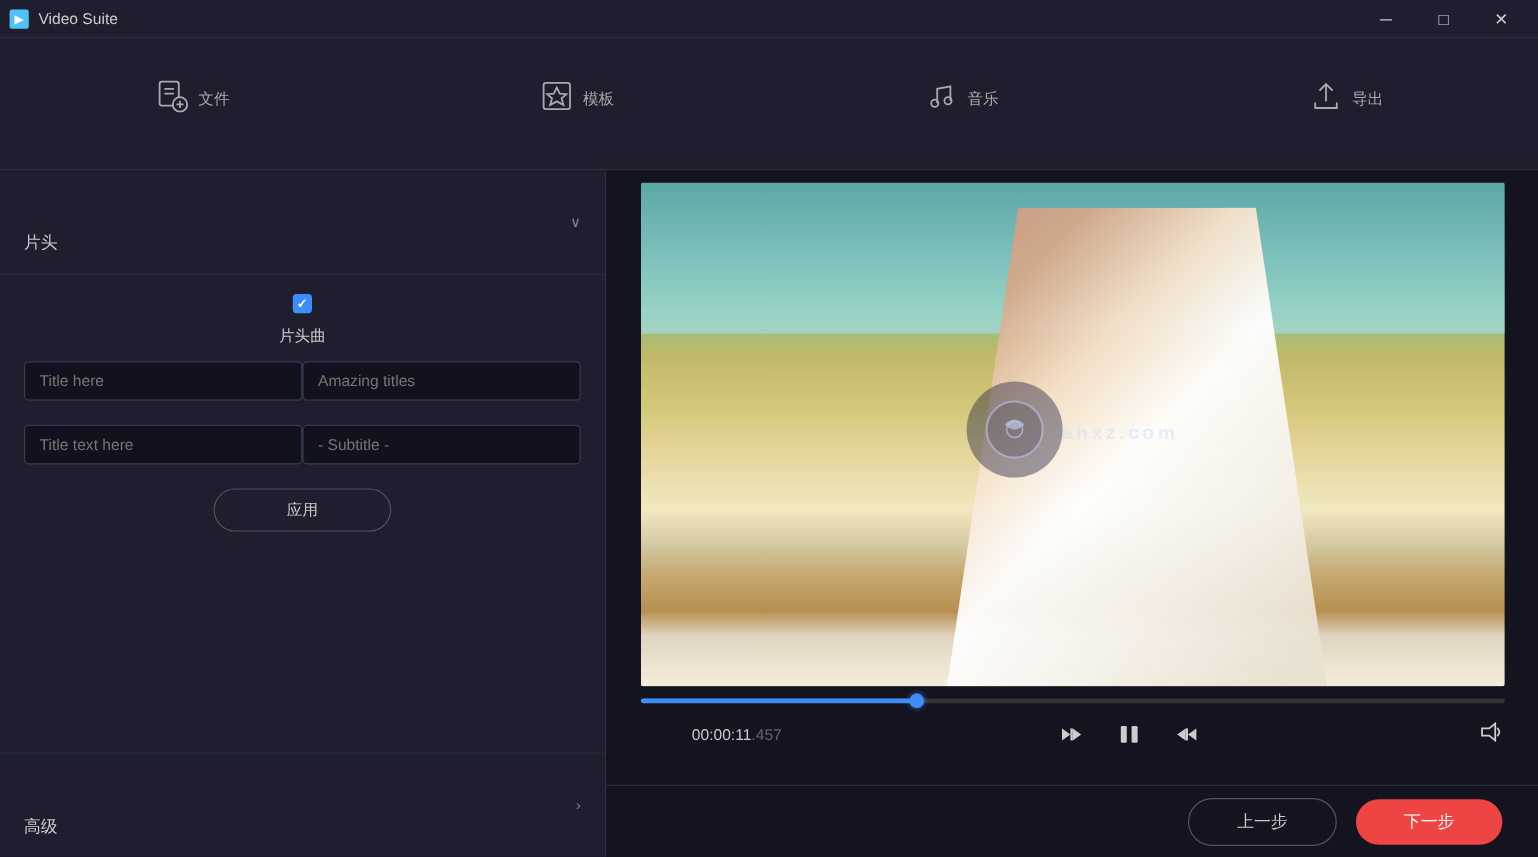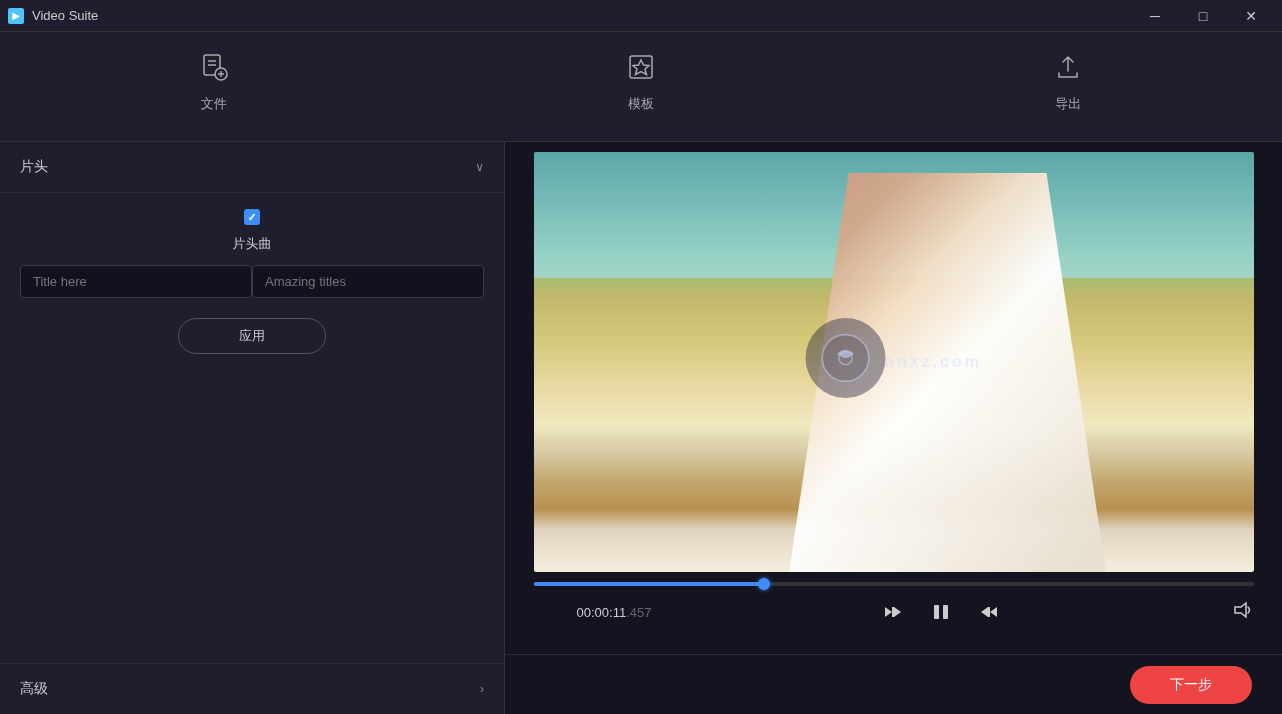--- a/index.html
+++ b/index.html
@@ -63,21 +63,21 @@
       width: 100%;
       height: 110px;
       background: #1e1e2e;
       display: flex;
       align-items: stretch;
       border-bottom: 1px solid #333;
     }
     .nav-item {
       flex: 1;
       display: flex;
-      flex-direction: column;
+      flex-direction: row;
       align-items: center;
       justify-content: center;
       gap: 8px;
       cursor: pointer;
       border-bottom: 3px solid transparent;
       color: #aaa;
       font-size: 13px;
       padding-bottom: 4px;
     }
     .nav-item.active {
@@ -112,20 +112,21 @@
       display: flex;
       align-items: center;
       justify-content: space-between;
       padding: 16px 20px;
       cursor: pointer;
       border-bottom: 1px solid #2a2a3e;
     }
     .section-title {
       font-size: 14px;
       color: #ccc;
+      margin-top: 36px;
     }
     .section-arrow {
       font-size: 12px;
       color: #888;
     }
 
     
     .panel-content {
       padding: 16px 20px;
       flex: 1;
@@ -390,20 +391,30 @@
       <svg width="28" height="28" viewBox="0 0 28 28" fill="none">
         <rect x="3" y="3" width="22" height="22" rx="2" stroke="#aaa" stroke-width="1.5" fill="none"></rect>
         <polygon points="14,7 16.5,12 22,12.5 18,16 19.5,21.5 14,18.5 8.5,21.5 10,16 6,12.5 11.5,12" stroke="#aaa" stroke-width="1.5" fill="none"></polygon>
       </svg>
     </div>
     <span>模板</span>
   </div>
   <div class="nav-item">
     <div class="nav-icon">
       <svg width="28" height="28" viewBox="0 0 28 28" fill="none">
+        <path d="M11 20 L11 8 L22 6 L22 18" stroke="#aaa" stroke-width="1.5" fill="none"></path>
+        <circle cx="9" cy="20" r="3" stroke="#aaa" stroke-width="1.5" fill="none"></circle>
+        <circle cx="20" cy="18" r="3" stroke="#aaa" stroke-width="1.5" fill="none"></circle>
+      </svg>
+    </div>
+    <span>音乐</span>
+  </div>
+  <div class="nav-item">
+    <div class="nav-icon">
+      <svg width="28" height="28" viewBox="0 0 28 28" fill="none">
         <path d="M14 4 L14 18 M9 9 L14 4 L19 9" stroke="#aaa" stroke-width="1.5" stroke-linecap="round"></path>
         <path d="M5 20 L5 24 L23 24 L23 20" stroke="#aaa" stroke-width="1.5" stroke-linecap="round" fill="none"></path>
       </svg>
     </div>
     <span>导出</span>
   </div>
 </div>
 
 <div class="main-content">
 
@@ -420,20 +431,24 @@
         <div class="custom-checkbox"></div>
         <span class="checkbox-label">片头曲</span>
       </div>
 
       <div class="input-row">
         <input class="text-input" type="text" placeholder="Title here" style="">
         <input class="text-input" type="text" placeholder="Amazing titles" style="">
       </div>
 
 
+      <div class="input-row">
+        <input class="text-input" type="text" placeholder="Title text here" style="">
+        <input class="text-input" type="text" placeholder="- Subtitle -" style="">
+      </div>
 
       <div class="apply-btn-row">
         <button class="apply-btn">应用</button>
       </div>
 
     </div>
 
     <div class="advanced-section">
       <span class="section-title">高级</span>
       <span class="advanced-arrow">›</span>
@@ -504,14 +519,15 @@
             <path d="M17 8 Q20 11 17 14" stroke="#ccc" stroke-width="1.5" fill="none" stroke-linecap="round"></path>
           </svg>
         </button>
       </div>
     </div>
 
   </div>
 </div>
 
 <div class="bottom-bar">
+  <button class="nav-btn prev-btn">上一步</button>
   <button class="nav-btn next-btn">下一步</button>
 </div>
 
 </body></html>

